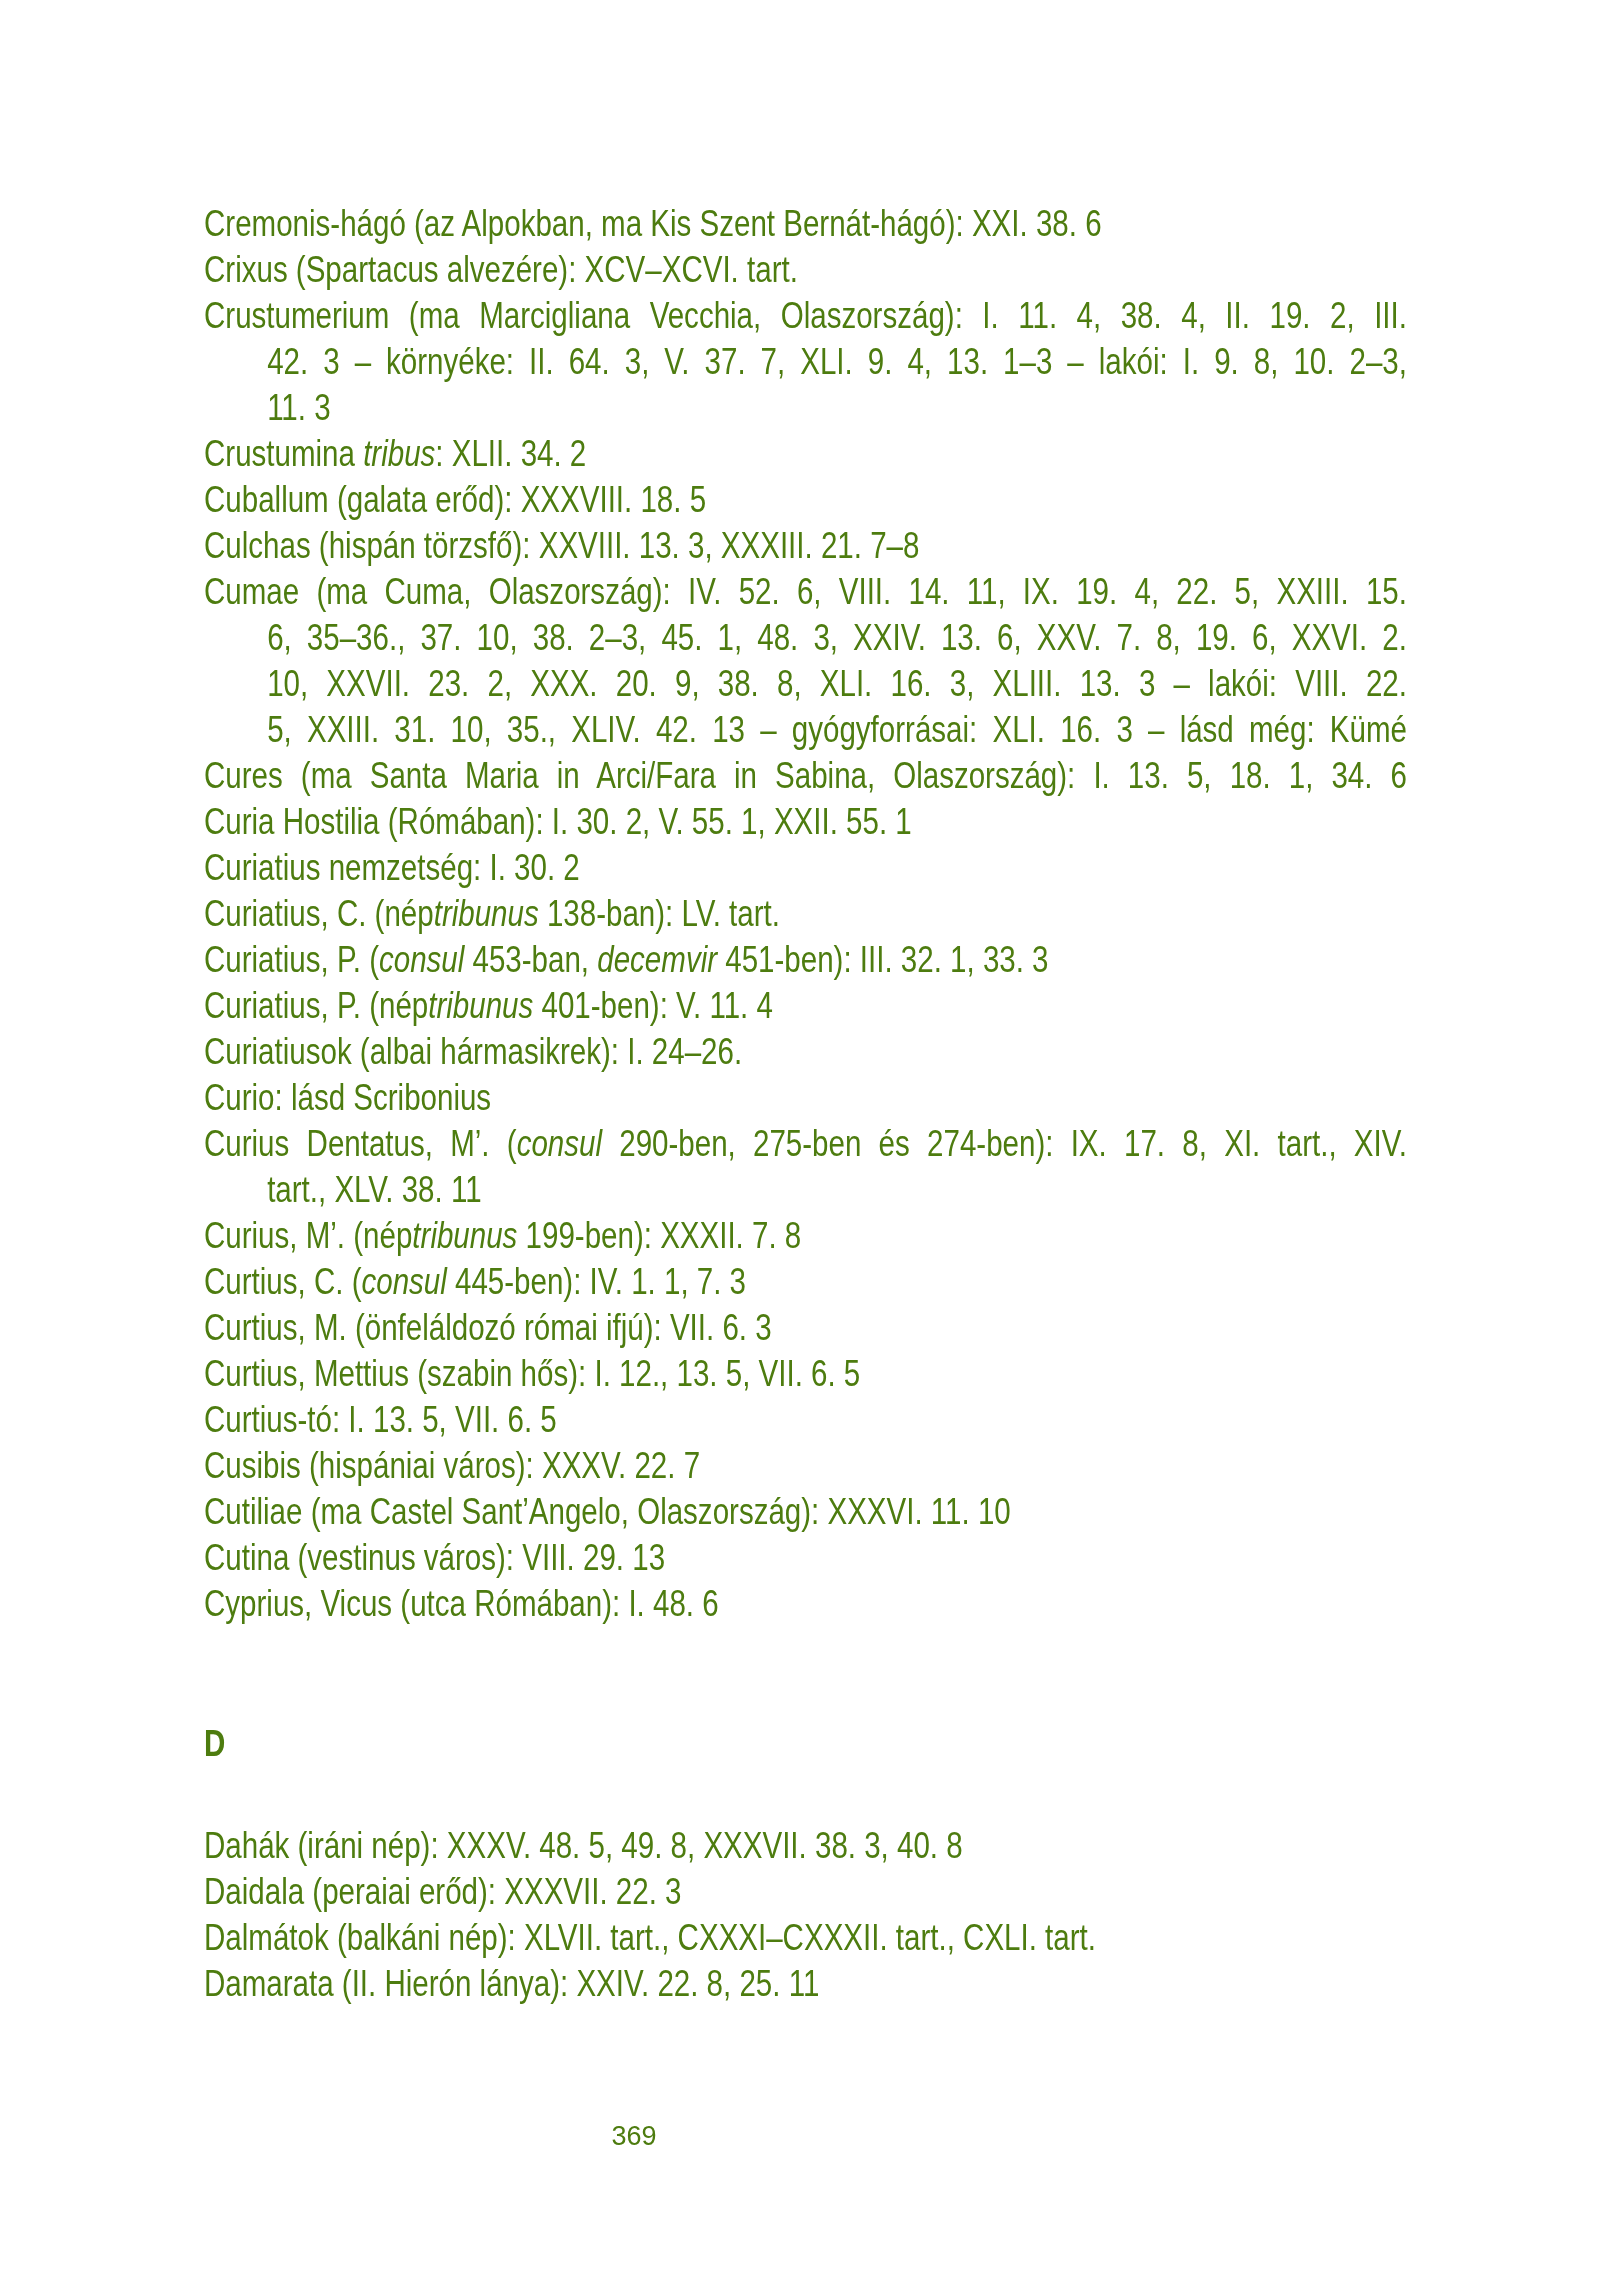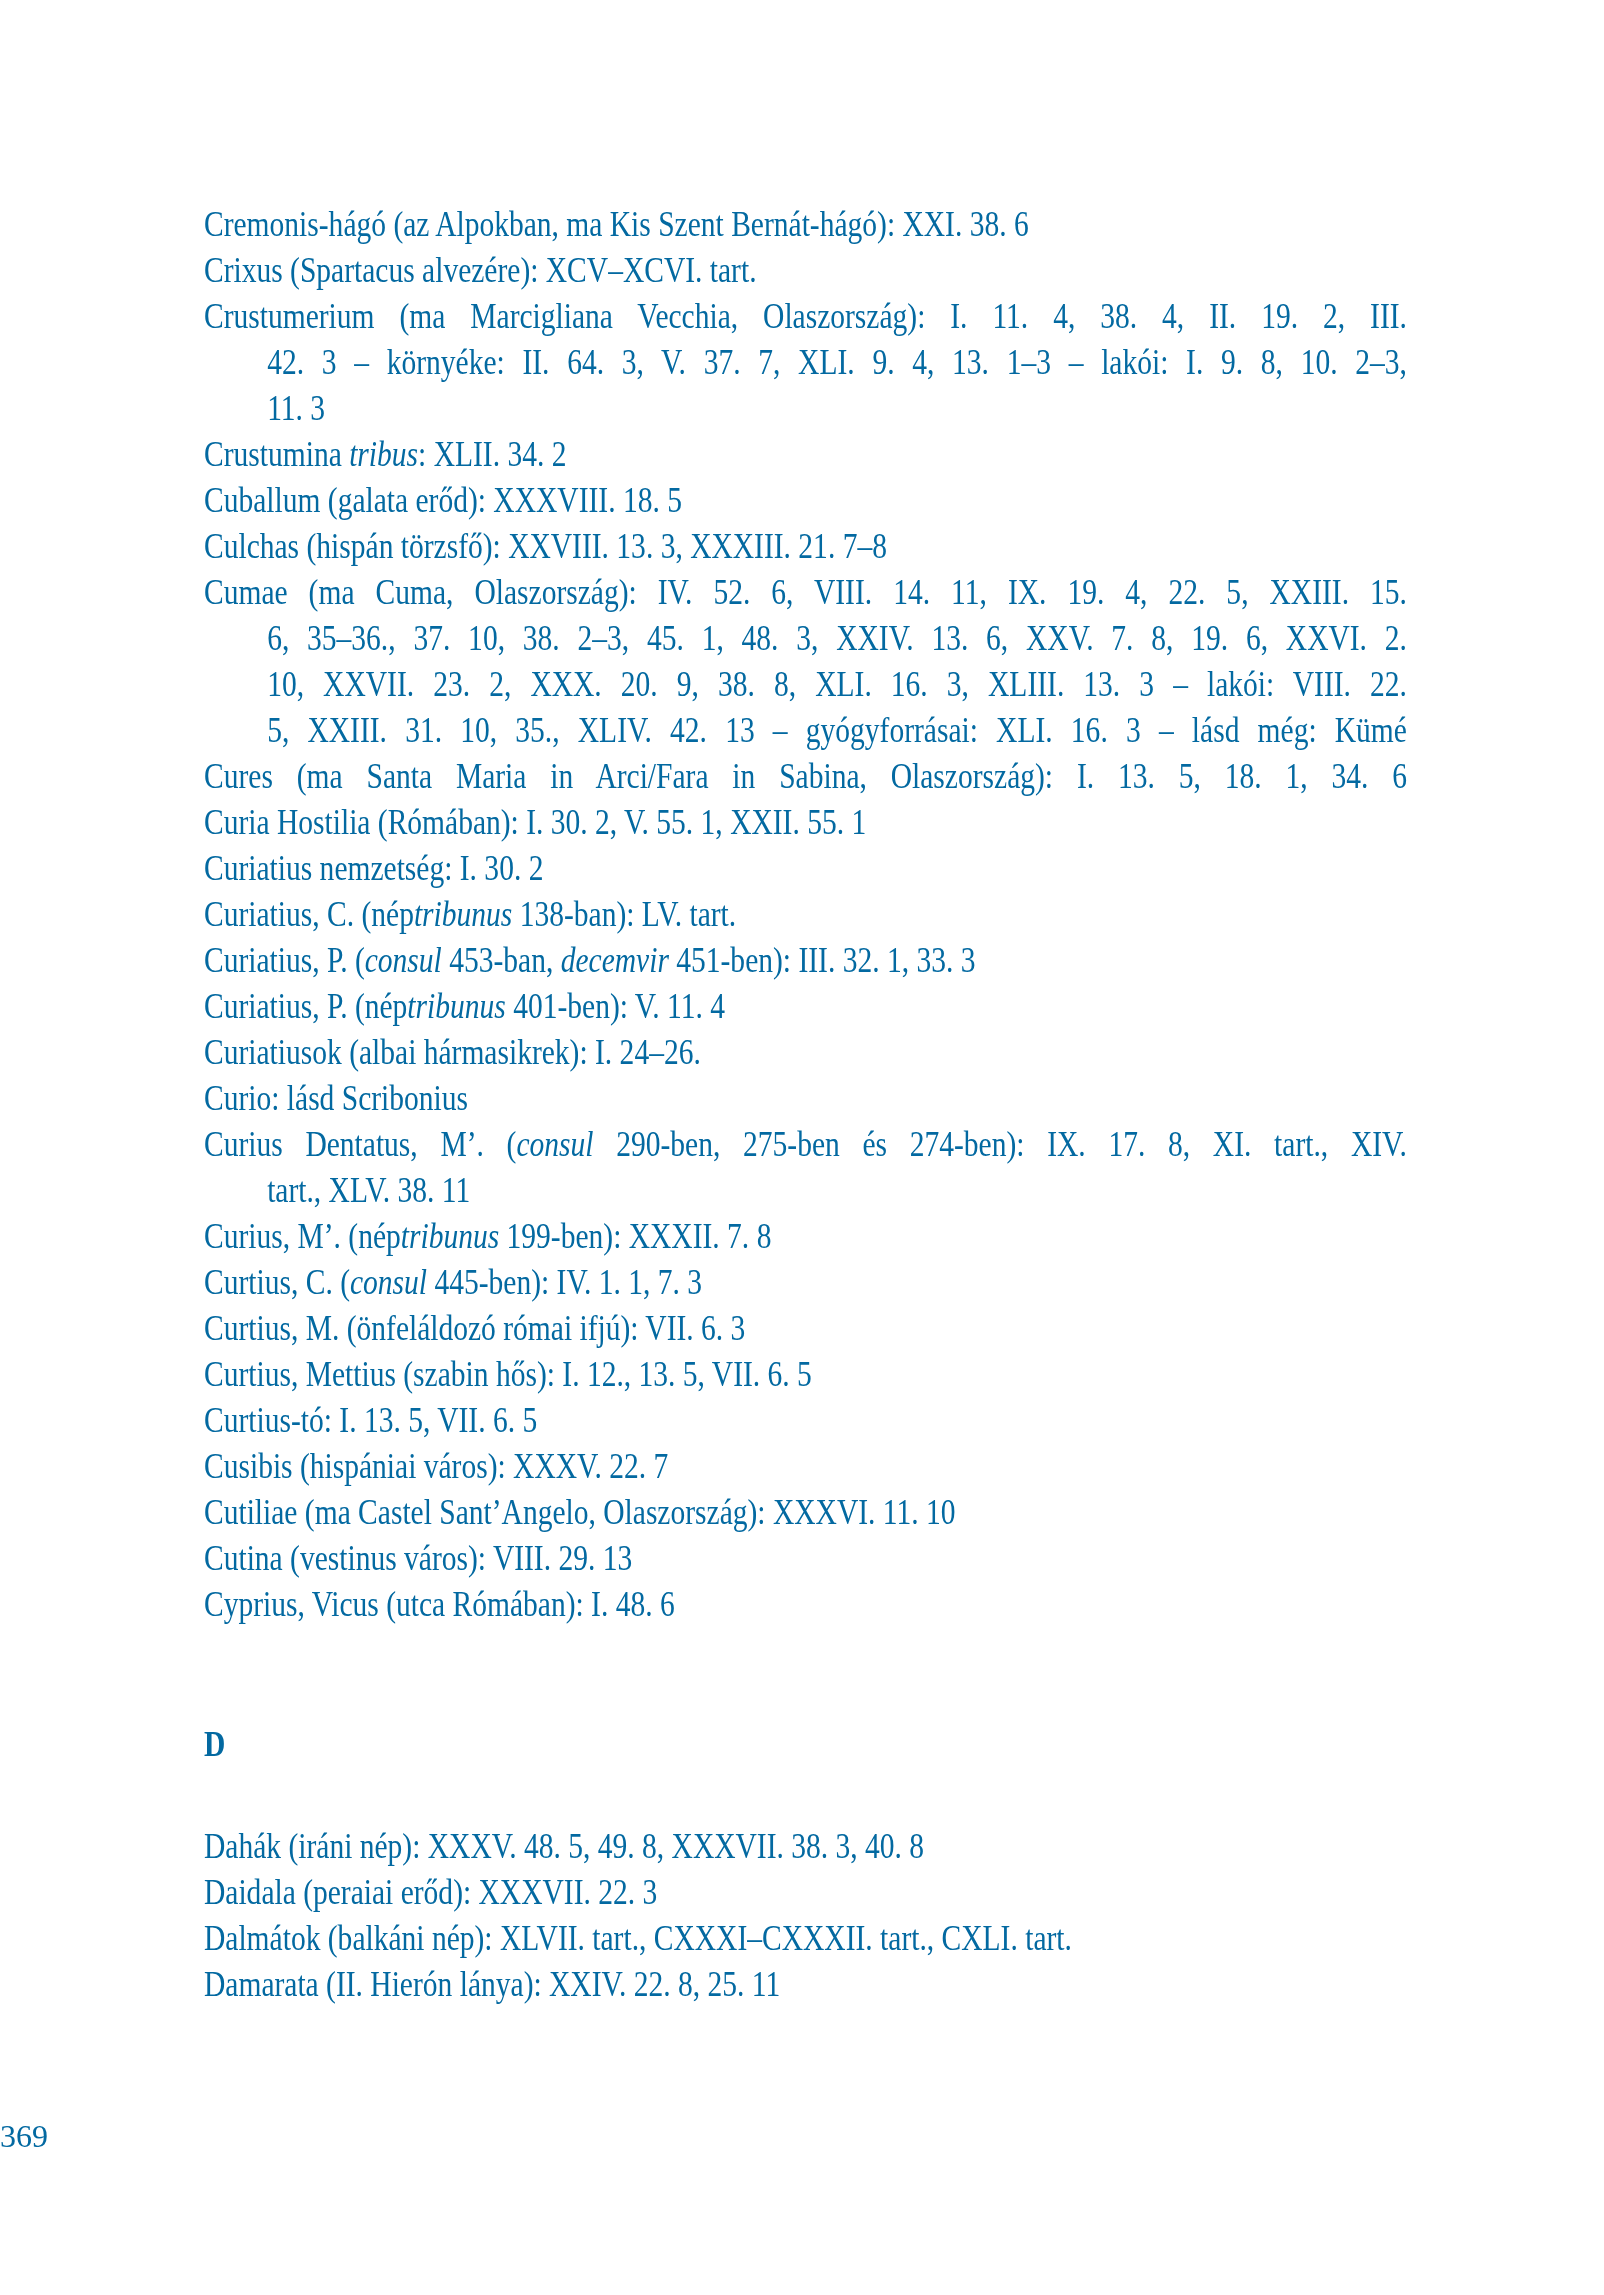--- a/index.html
+++ b/index.html
@@ -1,22 +1,22 @@
 <!DOCTYPE html>
 <html style="font-size:13.8px"><head>
 <meta charset="utf-8">
 <style>
   html, body { margin: 0; padding: 0; background: #ffffff; }
   .page {
     position: relative;
     width: 1604px;
     height: 2295px;
     background: #ffffff;
-    color: #0369a1;
-    font-family: Liberation Serif, serif;
+    color: #4d7c0f;
+    font-family: Liberation Sans, sans-serif;
     overflow: hidden;
   }
   .textblock {
     position: absolute;
     left: 204px;
     top: 201px;
     width: 1467px;
     transform: scaleX(0.82);
     transform-origin: left top;
     font-size: 36px;
@@ -32,22 +32,22 @@
     font-size: 36px;
     line-height: 46px;
     margin-top: 94px;
     margin-bottom: 56px;
   }
   .folio {
     position: absolute;
     top: 2113px;
     left: 0;
     width: 1268px;
-    text-align: left;
-    font-size: 32px;
+    text-align: center;
+    font-size: 27px;
     line-height: 46px;
   }
 </style>
 </head>
 <body>
 
 <div class="page">
   <div class="textblock">
       <div class="entry">
         <div class="line"><span>Cremonis-hágó (az Alpokban, ma Kis Szent Bernát-hágó): XXI. 38. 6</span></div>

